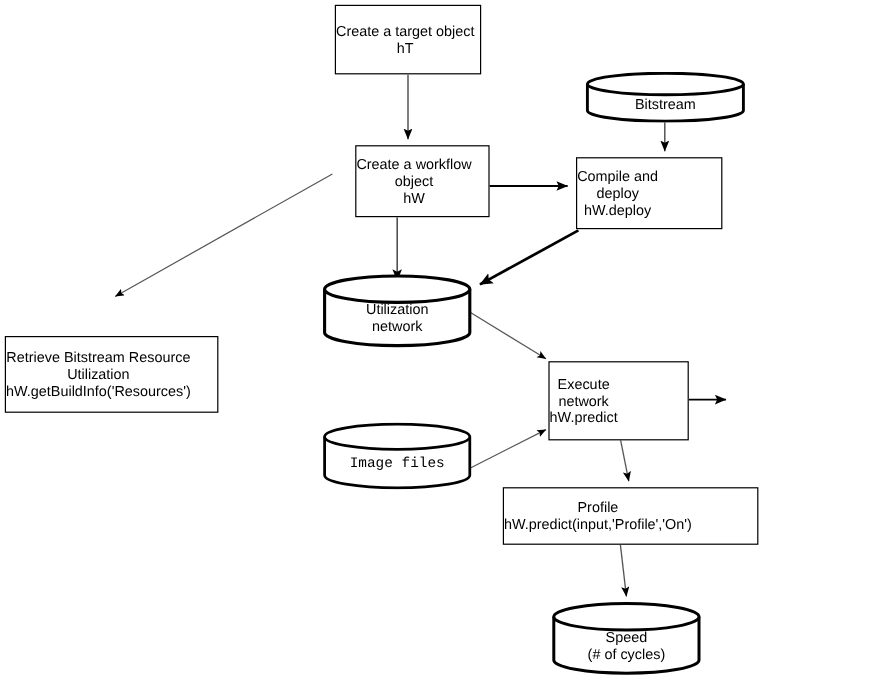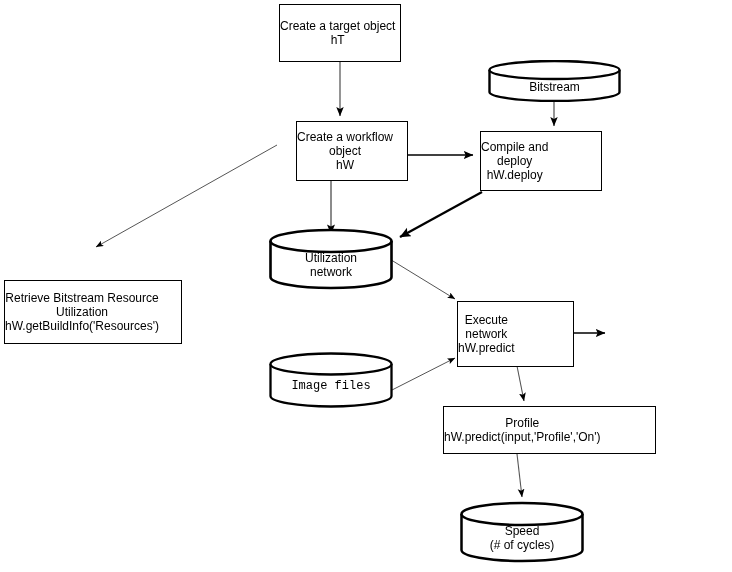--- a/index.html
+++ b/index.html
@@ -147,21 +147,21 @@
 
 
   <div class="node cyl" style="left:268px; top:352px; width:126px; height:56px;font-family:Liberation Mono, monospace;">
     <svg class="cyl-svg" viewBox="0 0 126 56" preserveAspectRatio="none">
       <path d="M2.5,12 L2.5,44 A60.5,10.5 0 0 0 123.5,44 L123.5,12" fill="#ffffff" stroke="#000000" stroke-width="2.3"></path>
       <ellipse cx="63" cy="12" rx="60.5" ry="10.5" fill="#ffffff" stroke="#000000" stroke-width="2.3"></ellipse>
     </svg>
     <span class="cyl-label">Image files</span>
   </div>
 
-  <div class="node box" style="left:419px; top:406px; width:213px; height:48px;margin-left:24px;">
+  <div class="node box" style="left:419px; top:406px; width:213px; height:48px;">
     <span>Profile
 hW.predict(input,'Profile','On')</span>
   </div>
 
   <div class="node cyl" style="left:459px; top:501px; width:126px; height:62px;">
     <svg class="cyl-svg" viewBox="0 0 126 62" preserveAspectRatio="none">
       <path d="M2.5,13 L2.5,49 A60.5,11 0 0 0 123.5,49 L123.5,13" fill="#ffffff" stroke="#000000" stroke-width="2.5"></path>
       <ellipse cx="63" cy="13" rx="60.5" ry="11" fill="#ffffff" stroke="#000000" stroke-width="2.5"></ellipse>
     </svg>
     <span class="cyl-label">Speed

